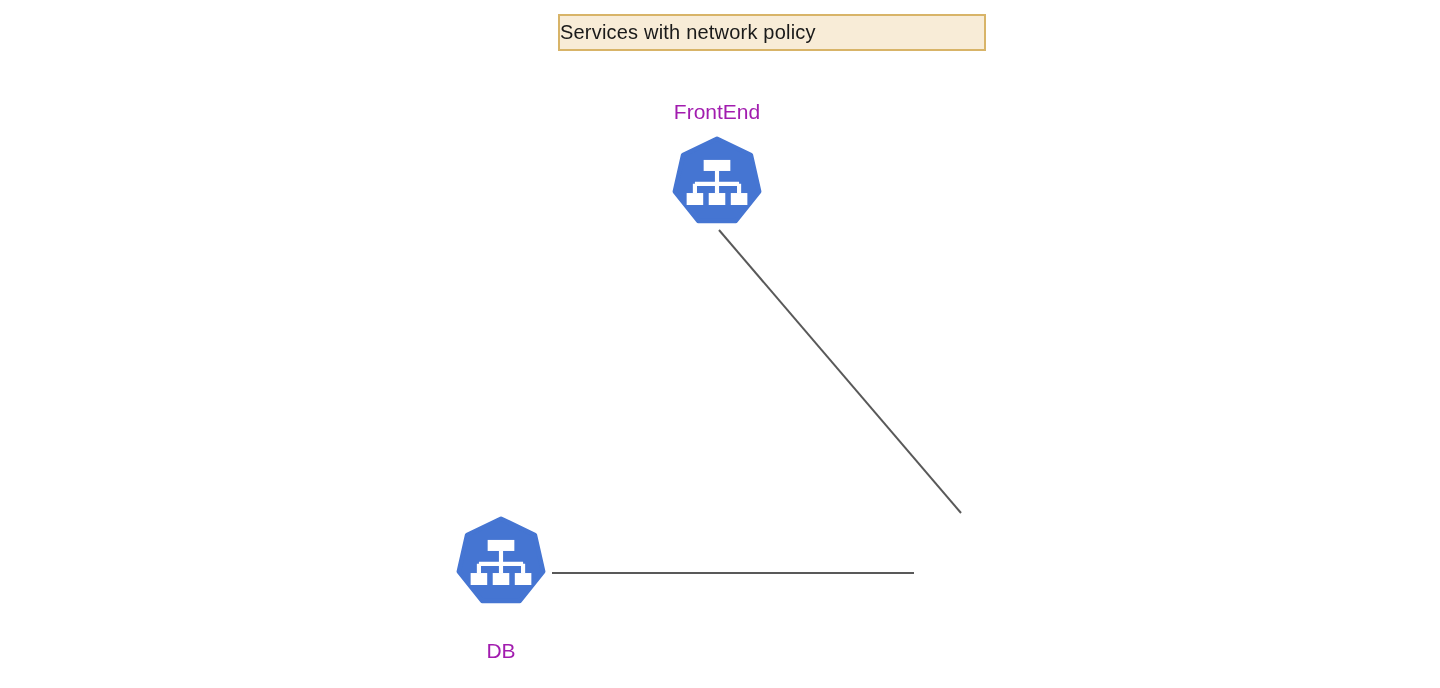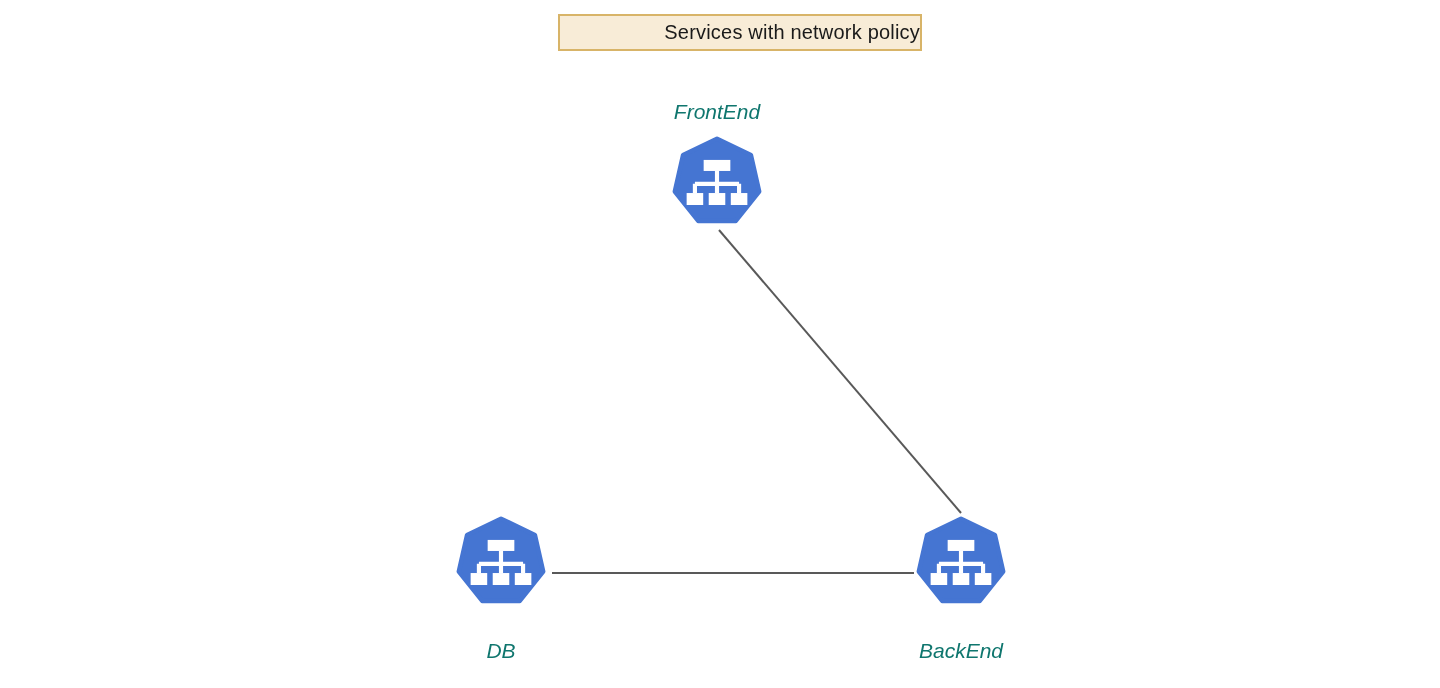--- a/index.html
+++ b/index.html
@@ -12,28 +12,28 @@
     position: relative;
     width: 1440px;
     height: 688px;
     background: #ffffff;
     overflow: hidden;
   }
   .title-box {
     position: absolute;
     left: 558px;
     top: 14px;
-    width: 364px;
+    width: 428px;
     height: 37px;
     box-sizing: border-box;
     background: #f8ecd7;
     border: 2px solid #d8b468;
     display: flex;
     align-items: center;
-    justify-content: flex-end;
+    justify-content: flex-start;
   }
   .title-box span {
     font-size: 20px;
     color: #1a1a1a;
     letter-spacing: 0.2px;
   }
   svg.edges {
     position: absolute;
     left: 0;
     top: 0;
@@ -52,23 +52,22 @@
   }
   .node-frontend { left: 671px; top: 136px; }
   .node-db       { left: 455px; top: 516px; text-align: center; }
   .node-backend  { left: 915px; top: 516px; }
   .node-label {
     position: absolute;
     left: 50%;
     transform: translateX(-50%);
     white-space: nowrap;
     font-size: 21px;
-    color: #0f766e;
+    color: #a21caf;
     line-height: 1;
-    font-style: italic;
   }
   .label-above { bottom: calc(100% + 14px); }
   .label-below { top: calc(100% + 32px); }
   .k8s-icon { display: block; width: 92px; height: 92px; }
   .hept {
     fill: #4575d2;
     stroke: #4575d2;
     stroke-width: 5;
     stroke-linejoin: round;
   }
@@ -110,25 +109,14 @@
       <polygon class="hept" points="50,3 13.2,20.7 4.2,60.4 29.6,92.3 70.4,92.3 95.8,60.4 86.8,20.7"></polygon>
       <rect class="glyph-rect" x="35.5" y="26" width="29" height="12"></rect>
       <path class="glyph-line" d="M50 38 V52 M26 52 H74 M26 52 V62 M50 52 V62 M74 52 V62"></path>
       <rect class="glyph-rect" x="17" y="62" width="18" height="13"></rect>
       <rect class="glyph-rect" x="41" y="62" width="18" height="13"></rect>
       <rect class="glyph-rect" x="65" y="62" width="18" height="13"></rect>
     </svg>
     <div class="node-label label-below">DB</div>
   </div>
 
-  <div class="node node-backend">
-    <svg class="k8s-icon" viewBox="0 0 100 100">
-      <polygon class="hept" points="50,3 13.2,20.7 4.2,60.4 29.6,92.3 70.4,92.3 95.8,60.4 86.8,20.7"></polygon>
-      <rect class="glyph-rect" x="35.5" y="26" width="29" height="12"></rect>
-      <path class="glyph-line" d="M50 38 V52 M26 52 H74 M26 52 V62 M50 52 V62 M74 52 V62"></path>
-      <rect class="glyph-rect" x="17" y="62" width="18" height="13"></rect>
-      <rect class="glyph-rect" x="41" y="62" width="18" height="13"></rect>
-      <rect class="glyph-rect" x="65" y="62" width="18" height="13"></rect>
-    </svg>
-    <div class="node-label label-below">BackEnd</div>
-  </div>
 
 </div>
 
 </body></html>

